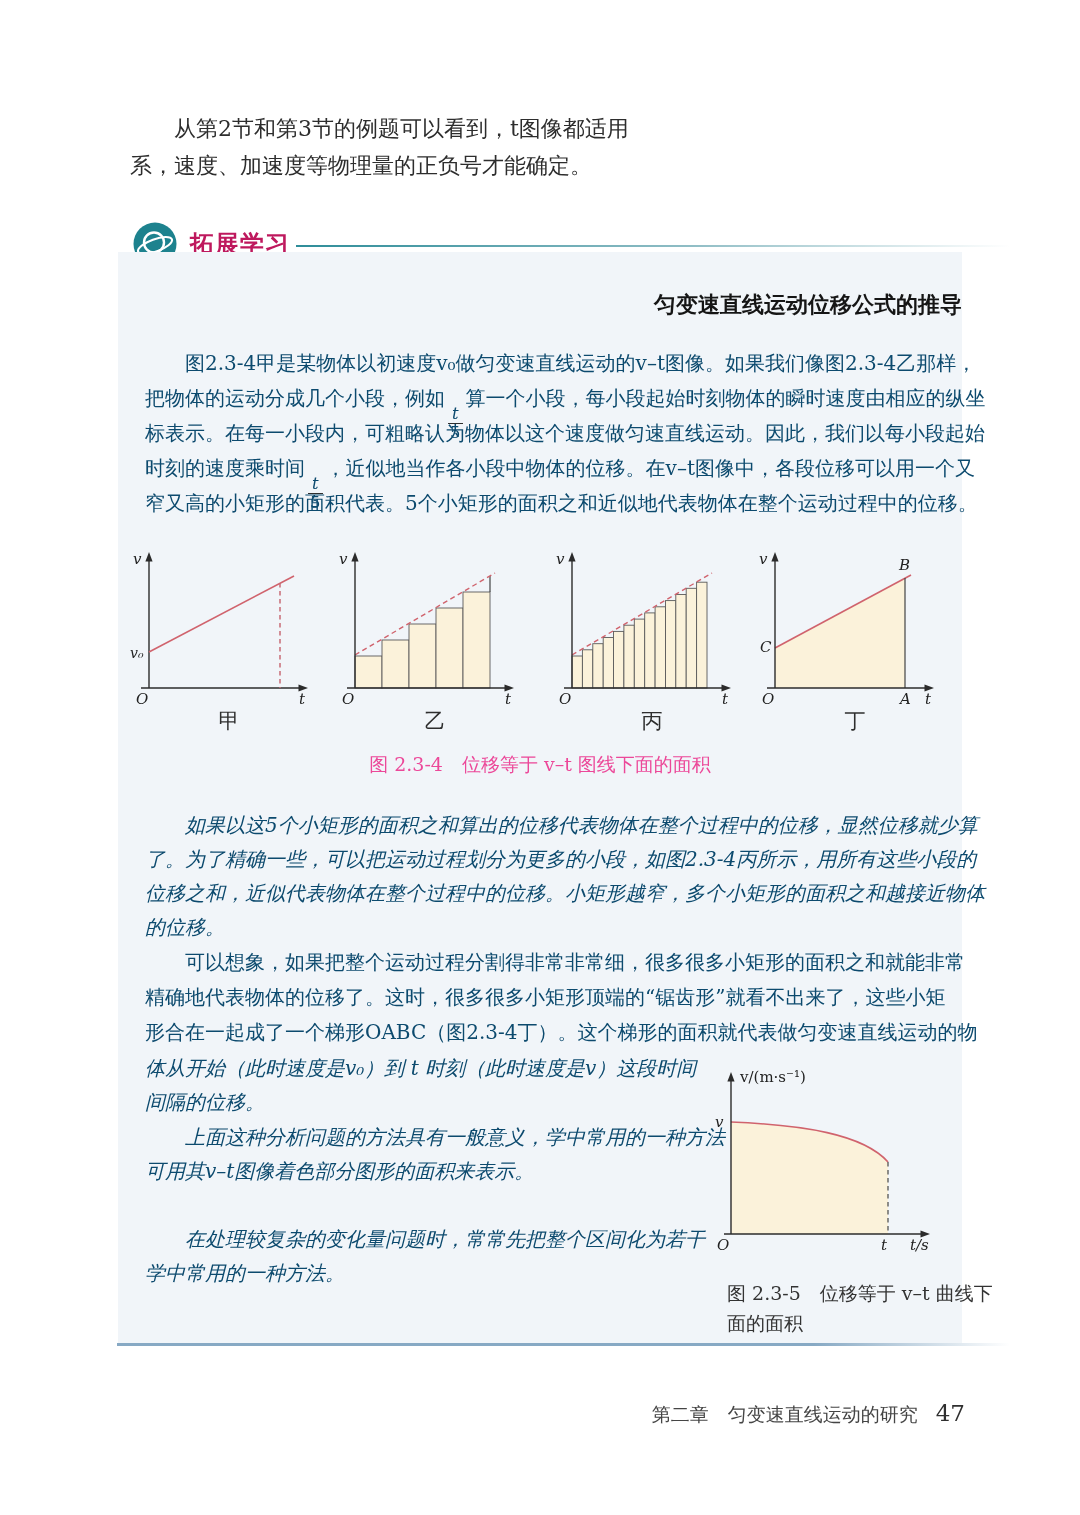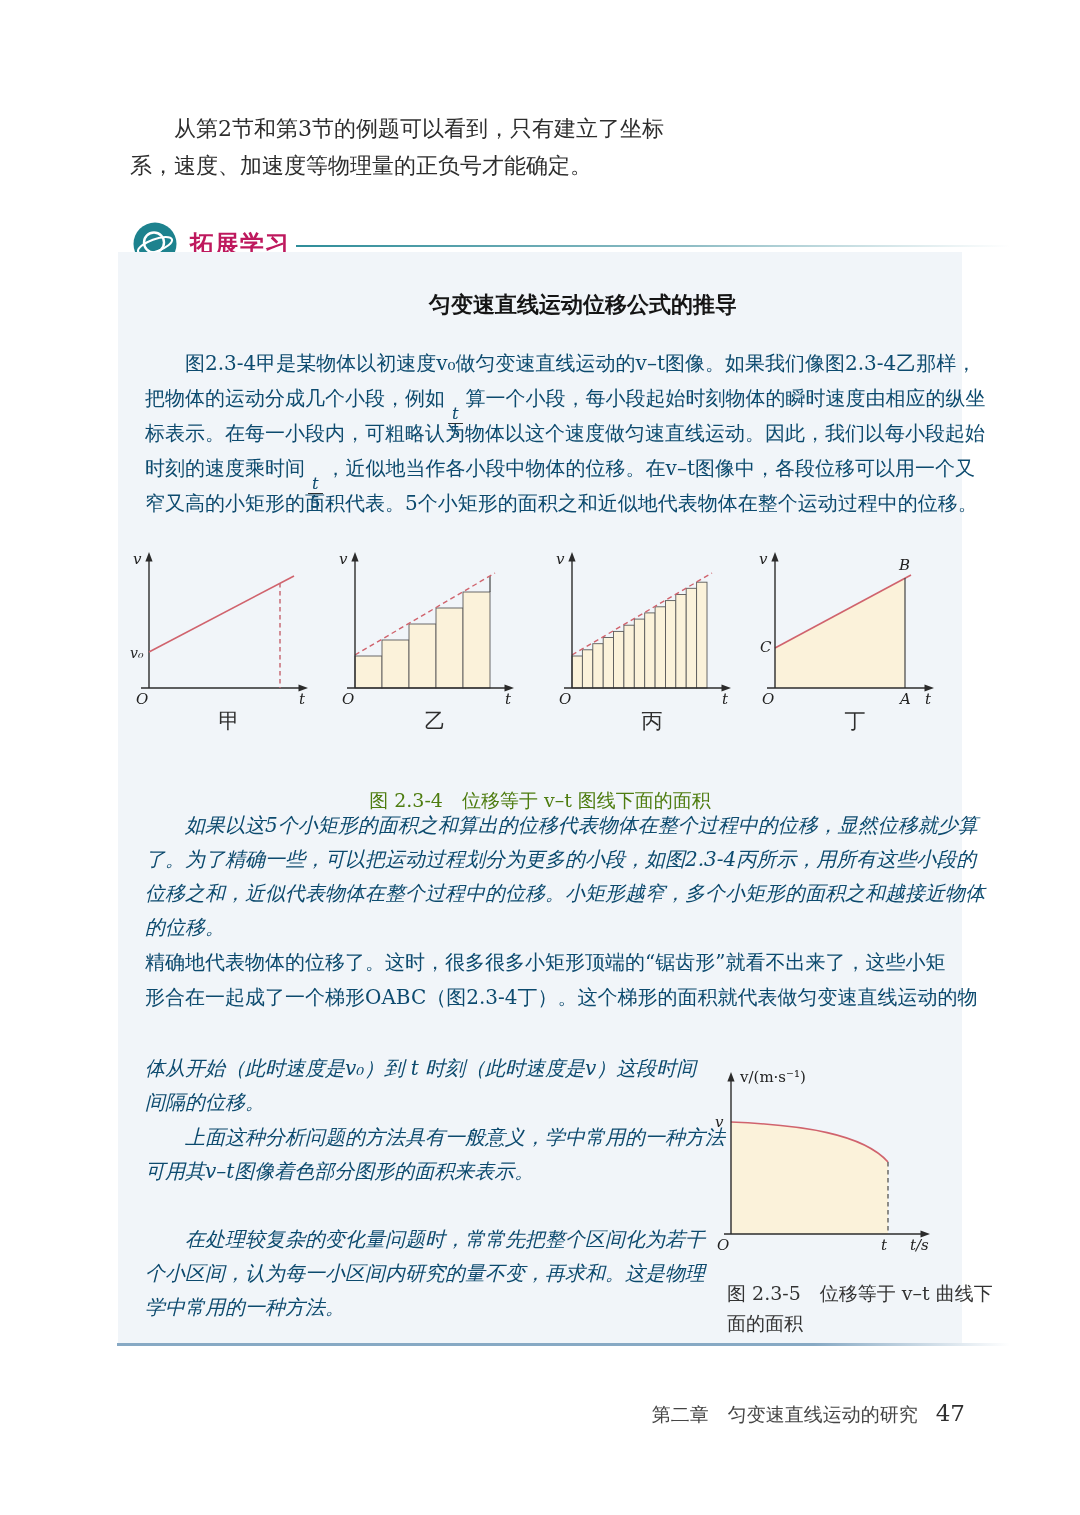--- a/index.html
+++ b/index.html
@@ -22,24 +22,23 @@
     left:296px;top:245px;width:714px;height:2px;
     background:linear-gradient(to right,#2e8d99 0%,#8fbdc5 55%,rgba(143,189,197,0) 100%);
   }
   
   .panel-bg{left:118px;top:252px;width:844px;height:1091px;background:#f1f5f9;}
   .panel-rule{
     left:117px;top:1343px;width:893px;height:3px;
     background:linear-gradient(to right,#87a9c4 0%,#87a9c4 78%,rgba(135,169,196,0) 100%);
   }
   .panel-title{
-    left:118px;top:290px;width:844px;text-align:center;
+    left:118px;top:290px;width:844px;text-align:right;
     font-size:22px;font-weight:bold;color:#151515;
     font-family:"Liberation Sans","DejaVu Sans",sans-serif;
-    margin-left:43px;
   }
   
   .txt-line{white-space:nowrap;}
   .para{font-size:20px;color:#0c4a6e;}
   .para .txt-line{line-height:35px;height:35px;}
   .p1{left:145px;top:346px;width:812px;}
   .p2{left:145px;top:808px;width:812px;}
   .p2 .txt-line,.p3n .txt-line,.p4 .txt-line,.p5 .txt-line{line-height:34px;height:34px;font-style:italic;}
   .p3w{left:145px;top:945px;width:812px;}
   .p3n{left:145px;top:1051px;width:560px;}
@@ -51,21 +50,21 @@
     display:inline-flex;flex-direction:column;align-items:center;
     vertical-align:-1.0em;line-height:1.02;font-size:0.82em;margin:0 3px;
     position:relative;top:-2px;
   }
   .frac .fn{border-bottom:1.4px solid #2e2e2e;padding:0 4px;font-style:italic;}
   .frac .fd{padding-top:1px;}
   
   .graph{position:absolute;top:548px;}
   .g-jia{left:129px;} .g-yi{left:335px;} .g-bing{left:552px;} .g-ding{left:755px;}
   .glabel{top:706px;width:200px;text-align:center;font-size:21px;color:#2e2e2e;line-height:30px;}
-  .caption234{left:118px;top:750px;width:844px;text-align:center;font-size:19px;color:#4d7c0f;line-height:28px;margin-top:36px;}
+  .caption234{left:118px;top:750px;width:844px;text-align:center;font-size:19px;color:#ec4899;line-height:28px;}
   .axis{stroke:#2b2b2b;stroke-width:1.4;fill:none;}
   .ah{fill:#2b2b2b;}
   .redline{stroke:#d0636d;stroke-width:1.6;fill:none;}
   .reddash{stroke:#d0636d;stroke-width:1.4;fill:none;stroke-dasharray:5 3.5;}
   .pinkdash{stroke:#c76b76;stroke-width:1.5;fill:none;stroke-dasharray:4.5 3.5;}
   .graydash{stroke:#555;stroke-width:1.3;fill:none;stroke-dasharray:4.5 3.5;}
   .bar{fill:#fbf2da;stroke:#5a5a5a;stroke-width:0.9;}
   .cream{fill:#fbf2da;}
   .thinline{stroke:#444;stroke-width:1.2;fill:none;}
   .glab{font-family:"DejaVu Serif",serif;font-style:italic;font-size:15px;fill:#222;}
@@ -81,21 +80,21 @@
     font-size:19px;color:#454545;
   }
   .footer .pagenum{font-size:23px;color:#2f2f2f;text-align:right;}
 </style>
 </head>
 <body>
 
 <div>
 
   <div class="abs intro">
-    <div class="txt-line indent">从第2节和第3节的例题可以看到，只有建立了坐标</div>
+    <div class="txt-line indent">从第2节和第3节的例题可以看到，t图像都适用</div>
     <div class="txt-line">系，速度、加速度等物理量的正负号才能确定。</div>
   </div>
 
   <svg class="abs xz-icon" width="46" height="46" viewBox="0 0 46 46">
     <circle cx="23" cy="23" r="21.5" fill="#1d828e"></circle>
     <circle cx="22" cy="21.5" r="10" fill="none" stroke="#ffffff" stroke-width="2.4"></circle>
     <ellipse cx="23" cy="24.5" rx="18" ry="6.2" fill="none" stroke="#ffffff" stroke-width="2.1" transform="rotate(-20 23 24.5)"></ellipse>
   </svg>
   <div class="abs xz-label">拓展学习</div>
   <div class="abs xz-rule"></div>
@@ -201,37 +200,37 @@
   <div class="abs caption234">图 2.3-4　位移等于 v–t 图线下面的面积</div>
 
   <div class="abs para p2">
     <div class="txt-line indent">如果以这5个小矩形的面积之和算出的位移代表物体在整个过程中的位移，显然位移就少算</div>
     <div class="txt-line">了。为了精确一些，可以把运动过程划分为更多的小段，如图2.3-4丙所示，用所有这些小段的</div>
     <div class="txt-line">位移之和，近似代表物体在整个过程中的位移。小矩形越窄，多个小矩形的面积之和越接近物体</div>
     <div class="txt-line">的位移。</div>
   </div>
 
   <div class="abs para p3w">
+    <div class="txt-line indent">可以想象，如果把整个运动过程分割得非常非常细，很多很多小矩形的面积之和就能非常</div>
     <div class="txt-line">精确地代表物体的位移了。这时，很多很多小矩形顶端的“锯齿形”就看不出来了，这些小矩</div>
     <div class="txt-line">形合在一起成了一个梯形OABC（图2.3-4丁）。这个梯形的面积就代表做匀变速直线运动的物</div>
   </div>
 
   <div class="abs para p3n">
     <div class="txt-line">体从开始（此时速度是v₀）到 t 时刻（此时速度是v）这段时间</div>
     <div class="txt-line">间隔的位移。</div>
   </div>
 
   <div class="abs para p4">
     <div class="txt-line indent">上面这种分析问题的方法具有一般意义，学中常用的一种方法</div>
     <div class="txt-line">可用其v–t图像着色部分图形的面积来表示。</div>
   </div>
 
   <div class="abs para p5">
     <div class="txt-line indent">在处理较复杂的变化量问题时，常常先把整个区间化为若干</div>
-    <div class="txt-line">个小区间，认为每一小区间内研究的量不变，再求和。这是物理</div>
     <div class="txt-line">学中常用的一种方法。</div>
   </div>
 
   <svg class="abs fig235" width="272" height="200" viewBox="0 0 272 200">
     <path class="cream" d="M33,60 C105,63 165,72 190,100 L190,172 L33,172 Z"></path>
     <path class="redline" d="M33,60 C105,63 165,72 190,100" fill="none"></path>
     <line class="graydash" x1="190" y1="100" x2="190" y2="172"></line>
     <line class="axis" x1="33" y1="172" x2="33" y2="17"></line>
     <polygon class="ah" points="33,10 29.4,19.5 36.6,19.5"></polygon>
     <line class="axis" x1="26" y1="172" x2="225" y2="172"></line>

